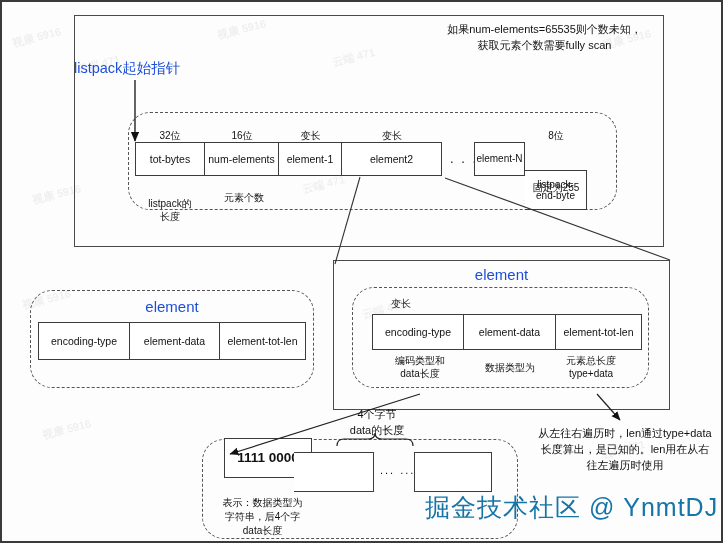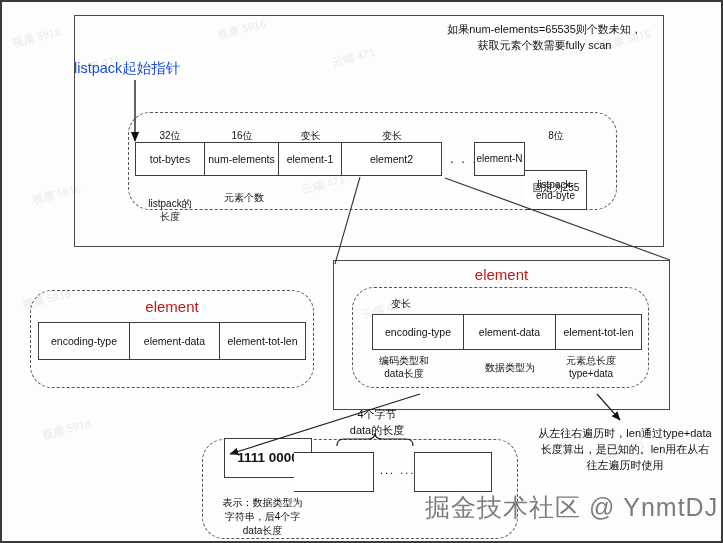--- a/index.html
+++ b/index.html
@@ -41,37 +41,37 @@
   }
   .bitlabel{
     position:absolute;font-size:10px;color:#111;
     text-align:center;box-sizing:border-box;
   }
   .note{
     position:absolute;font-size:11px;color:#111;
     line-height:1.45;text-align:center;box-sizing:border-box;
   }
   .title-el{
-    position:absolute;font-size:15px;color:#b91c1c;
+    position:absolute;font-size:15px;color:#1d4ed8;
     text-align:center;box-sizing:border-box;
   }
   .ptr-label{
     position:absolute;font-size:14.5px;color:#1d4ed8;
     white-space:nowrap;
   }
   .dots{
     position:absolute;font-size:13px;color:#111;letter-spacing:2px;
   }
   .binary{
     font-size:13.5px;font-weight:bold;color:#111;
   }
   
   .watermark{
     position:absolute;
-    font-size:25px;color:#737373;
+    font-size:25px;color:#0369a1;
     white-space:nowrap;
     letter-spacing:1px;
     opacity:.92;
   }
   .wm-faint{
     position:absolute;
     font-size:11px;color:#000;opacity:.055;
     transform:rotate(-14deg);
     white-space:nowrap;font-weight:bold;
     pointer-events:none;
@@ -136,21 +136,21 @@
   <div class="abs solid-frame" style="left:331px;top:258px;width:337px;height:150px;"></div>
   <div class="title-el" style="left:331px;top:264px;width:337px;">element</div>
   <div class="abs dashed-frame" style="left:350px;top:285px;width:297px;height:101px;"></div>
 
   <div class="bitlabel" style="left:368px;top:295px;width:62px;">变长</div>
 
   <div class="cell" style="left:370px;top:312px;width:92px;height:36px;">encoding-type</div>
   <div class="cell noleft" style="left:462px;top:312px;width:92px;height:36px;">element-data</div>
   <div class="cell noleft" style="left:554px;top:312px;width:86px;height:36px;">element-tot-len</div>
 
-  <div class="caption" style="left:356px;top:353px;width:92px;white-space:pre-line;">编码类型和
+  <div class="caption" style="left:372px;top:353px;width:92px;white-space:pre-line;">编码类型和
 data长度</div>
   <div class="caption" style="left:462px;top:360px;width:92px;">数据类型为</div>
   <div class="caption" style="left:544px;top:353px;width:90px;white-space:pre-line;">元素总长度
 type+data</div>
 
   <div class="abs dashed-frame" style="left:200px;top:437px;width:316px;height:100px;"></div>
 
   <div class="note" style="left:320px;top:405px;width:110px;white-space:pre-line;">4个字节
 data的长度</div>
 

